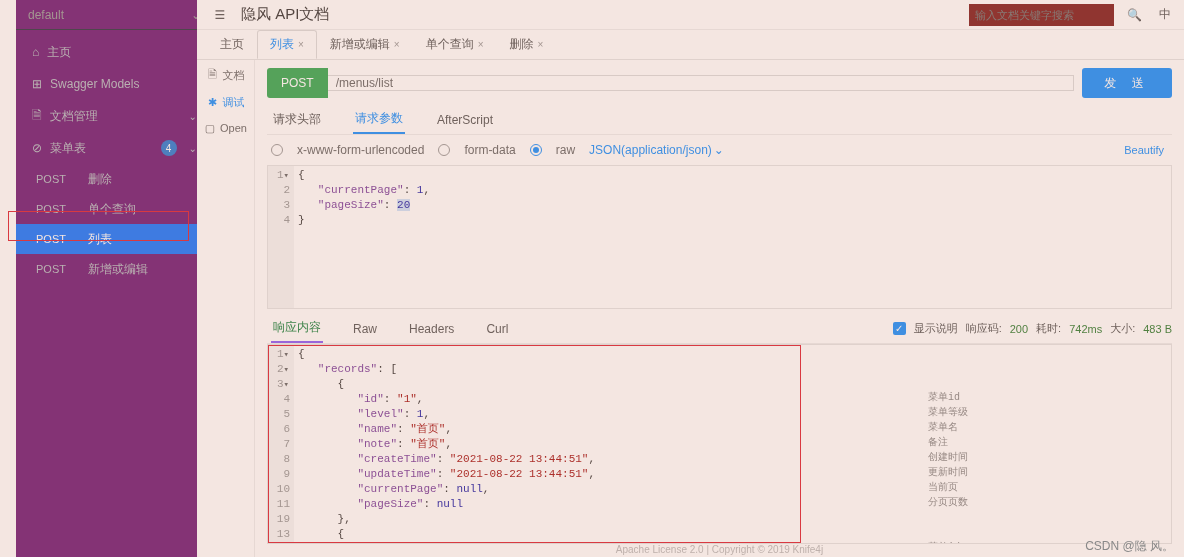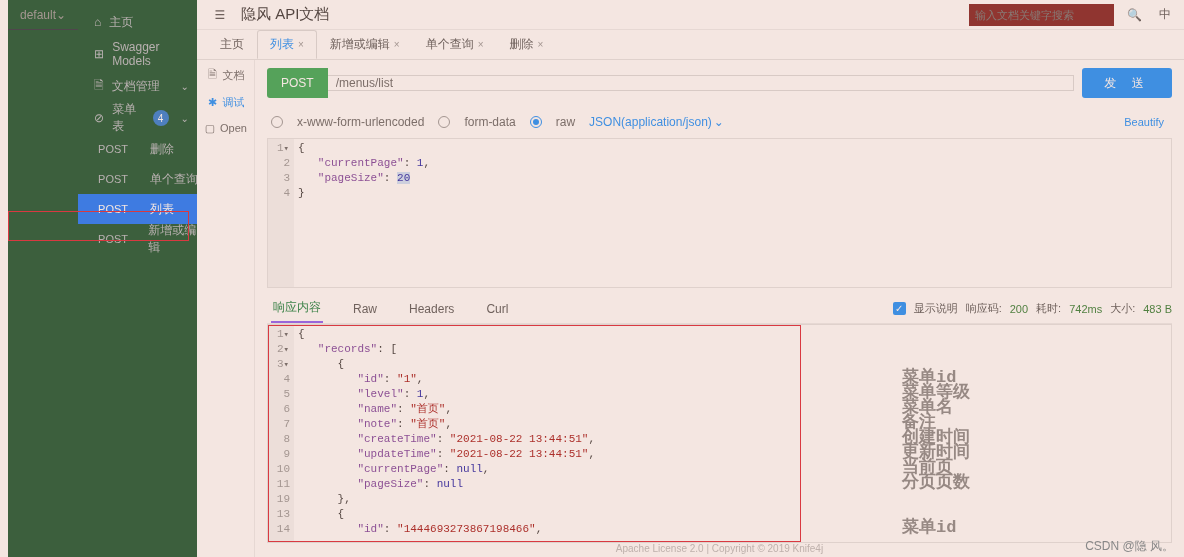--- a/index.html
+++ b/index.html
@@ -1,21 +1,21 @@
 <!DOCTYPE html>
 <html><head>
 <meta charset="utf-8">
 <style>
 * { margin: 0; padding: 0; box-sizing: border-box; }
 body { font-family: -apple-system, "PingFang SC", "Microsoft YaHei", sans-serif; font-size: 12px; background: #fff; position: relative; width: 1184px; height: 557px; overflow: hidden; }
 .overlay { position: absolute; inset: 0; background: rgba(205,140,120,0.22); pointer-events: none; z-index: 9999; }
 .watermark { position: absolute; right: 10px; bottom: 2px; font-size: 12px; color: #888; z-index: 10000; }
 
 
-.sidebar { position: absolute; left: 8px; top: 0; width: 197px; height: 100%; background: #14532d; color: #a6adb4; display: flex; }
+.sidebar { position: absolute; left: 16px; top: 0; width: 197px; height: 100%; background: #701a75; color: #a6adb4; display: flex; flex-direction: column; }
 .project-select { height: 30px; margin: 0; border-bottom: 1px solid #2c3240; display: flex; align-items: center; padding: 0 12px; justify-content: space-between; font-size: 12px; color: #999; }
 .nav { padding-top: 6px; }
 .nav-item { display: flex; align-items: center; height: 32px; padding: 0 16px; cursor: pointer; color: #b4bbc2; font-size: 12px; gap: 8px; }
 .nav-item .chev { margin-left: auto; font-size: 10px; }
 .nav-item .badge { margin-left: auto; background:#2b7cd3; color:#fff; border-radius:8px; min-width:16px; height:16px; font-size:10px; display:flex; align-items:center; justify-content:center; padding:0 4px;}
 .nav-sub { display:flex; align-items:center; height:30px; padding-left:20px; font-size:12px; cursor:pointer; color:#b4bbc2; gap:14px;}
 .nav-sub.active { background:#1677ff; color:#fff; }
 .method-tag { font-size:11px; width:38px; display:inline-block;}
 .red-box { position:absolute; border:1.5px solid #d23; pointer-events:none; }
 
@@ -67,21 +67,21 @@
 .resp-tabs { display:flex; height:30px; border-bottom:1px solid #eee; font-size:12px; color:#555; gap:28px; padding-left:4px; margin-top:6px; align-items:center;}
 .resp-tab { cursor:pointer; padding:0 2px; height:100%; display:flex; align-items:center;}
 .resp-tab.active { color:#15803d; border-bottom:2px solid #8b5cf6;}
 .resp-meta { margin-left:auto; display:flex; align-items:center; gap:8px; font-size:11px; color:#555;}
 .chk { width:13px; height:13px; background:#1890ff; border-radius:2px; display:inline-flex; align-items:center; justify-content:center; color:#fff; font-size:10px;}
 .green { color:#2e7d32;}
 
 .resp-editor { position:relative; border:1px solid #e4e4e4; flex:1; min-height:200px; display:flex; font-family:Consolas,"Courier New",monospace; font-size:11px; background:#fff; overflow:hidden;}
 .resp-code { flex:1; padding:2px 4px; line-height:15px; white-space:pre; color:#333;}
 .cmt { color:#888; }
-.legend-col { position:absolute; left:634px; top:0; line-height:15px; font-size:17px; color:#888;font-weight:bold;}
+.legend-col { position:absolute; left:660px; top:0; line-height:15px; font-size:10px; color:#888;}
 
 .footer { text-align:center; font-size:10px; color:#bbb; height:14px;}
 </style>
 </head>
 <body>
 
 <div class="sidebar">
   <div class="project-select">
     <span>default</span>
     <span>⌄</span>
@@ -173,20 +173,25 @@
         </div>
     </div>
 
     <div class="content">
       <div class="url-row">
         <div class="method-badge">POST</div>
         <input class="url-input" value="/menus/list" style="">
         <button class="send-btn">发 送</button>
       </div>
 
+      <div class="sub-tabs">
+        <div class="sub-tab">请求头部</div>
+        <div class="sub-tab active">请求参数</div>
+        <div class="sub-tab">AfterScript</div>
+      </div>
 
       <div class="param-row">
         <span class="radio"></span>
           <span>x-www-form-urlencoded</span>
         <span class="radio"></span>
           <span>form-data</span>
         <span class="radio checked"></span>
           <span>raw</span>
         <span style="color:#1890ff; display:flex; align-items:flex-start; gap:2px;">
             <span>JSON(application/json)</span>

